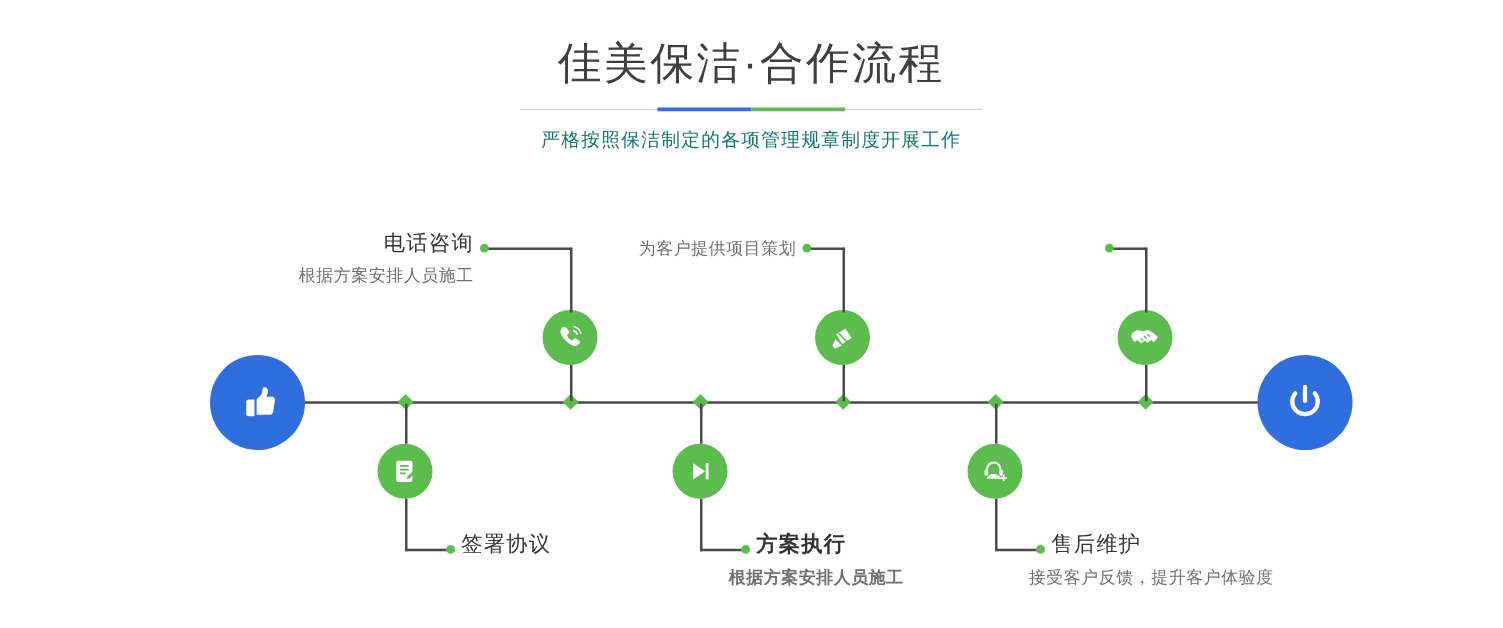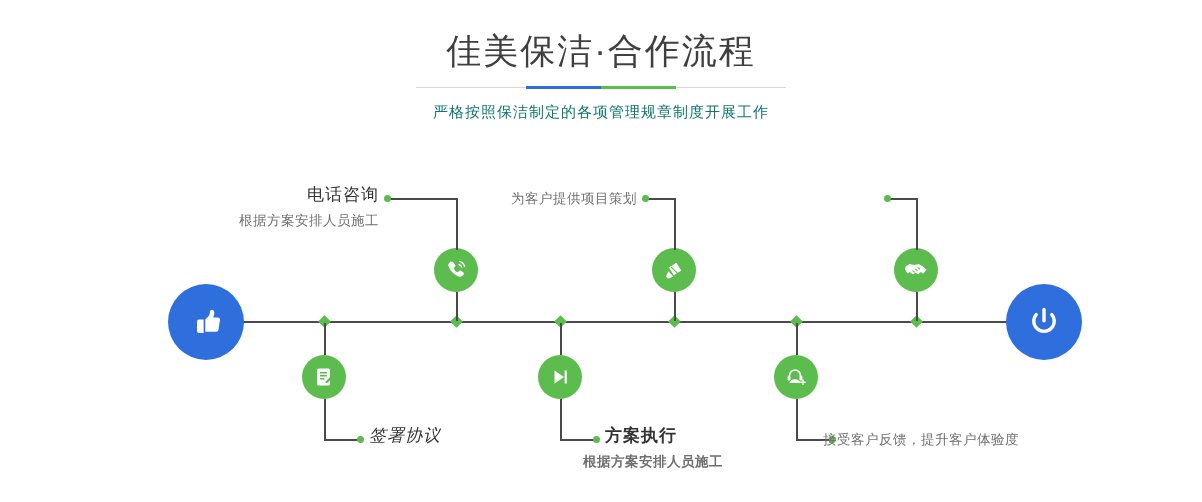--- a/index.html
+++ b/index.html
@@ -230,21 +230,21 @@
           <path fill="#5cbc4d" d="M8 7h7v1.4H8zM8 10h7v1.4H8zM8 13h4.4v1.4H8z"></path>
           <path fill="#5cbc4d" d="M18.6 11.6l1.6 1.6-4.6 4.6-2.1.5.5-2.1z"></path>
         </svg>
       </span>
     </div>
     <div class="diamond" style="left:304px; top:177px;"></div>
     <div class="conn-v" style="left:308px; top:183px; height:32px;"></div>
     <div class="conn-v" style="left:308px; top:259px; height:42px;"></div>
     <div class="conn-h" style="left:308px; top:299px; width:36px;"></div>
     <div class="dot" style="left:341px; top:296px;"></div>
-    <div class="label left-align" style="left:353px; top:285px; width:280px;font-style:italic;">
+    <div class="label left-align" style="left:353px; top:285px; width:280px;">
       <div class="lbl-title">签署协议</div>
     </div>
 
     <div class="node-icon" style="left:636px; top:108px;">
       <span>
         <svg width="24" height="24" viewBox="0 0 24 24">
           <path fill="#ffffff" d="M4 18.6l2.3-5.3 5.1 5.1L6 20.7z"></path>
           <path fill="#ffffff" d="M13 4.6l6.4 6.4-6.2 6.2-6.4-6.4z" transform="rotate(12 12.5 11)"></path>
           <path fill="none" stroke="#5cbc4d" stroke-width="1.2" d="M9 8.8l6.3 6.3"></path>
         </svg>
@@ -303,17 +303,18 @@
           <path fill="#ffffff" d="M18.3 14.6h1.3v2h2v1.3h-2v2h-1.3v-2h-2v-1.3h2z"></path>
         </svg>
       </span>
     </div>
     <div class="diamond" style="left:776px; top:177px;"></div>
     <div class="conn-v" style="left:780px; top:183px; height:32px;"></div>
     <div class="conn-v" style="left:780px; top:259px; height:42px;"></div>
     <div class="conn-h" style="left:780px; top:299px; width:36px;"></div>
     <div class="dot" style="left:813px; top:296px;"></div>
     <div class="label left-align" style="left:825px; top:285px; width:300px;">
+      <div class="lbl-title">售后维护</div>
       <div class="lbl-desc" style="margin-left:-18px;">接受客户反馈，提升客户体验度</div>
     </div>
 
   </div>
 </div>
 
 </body></html>

